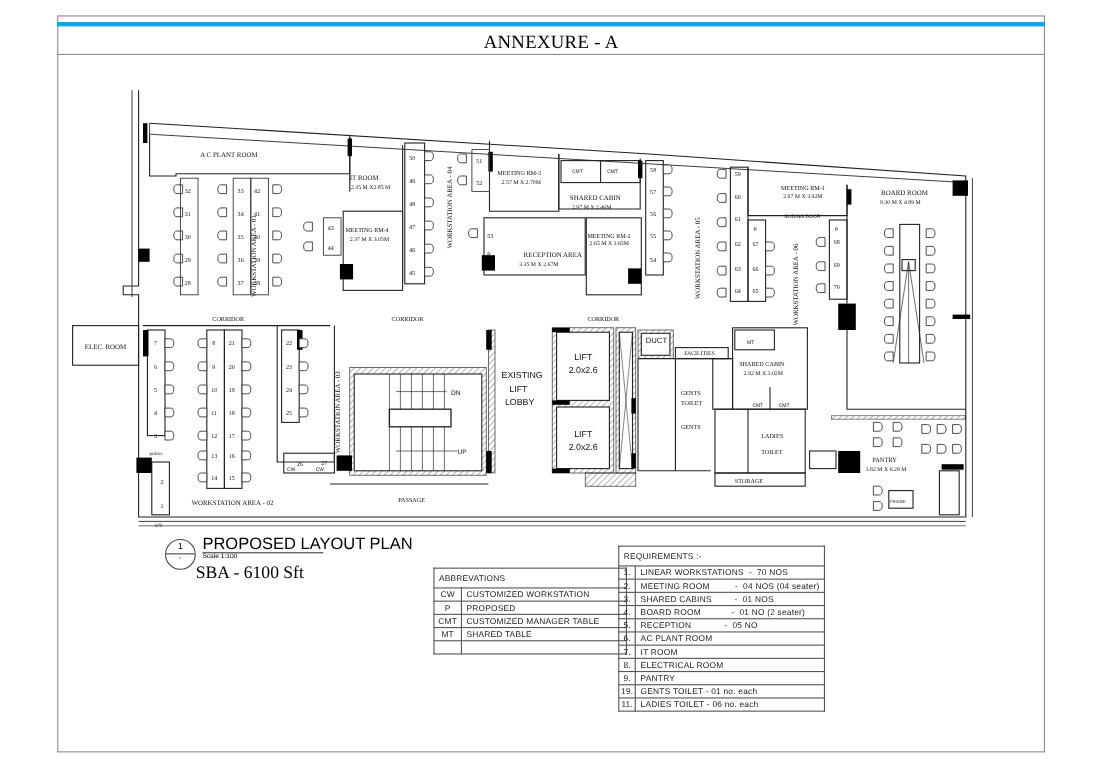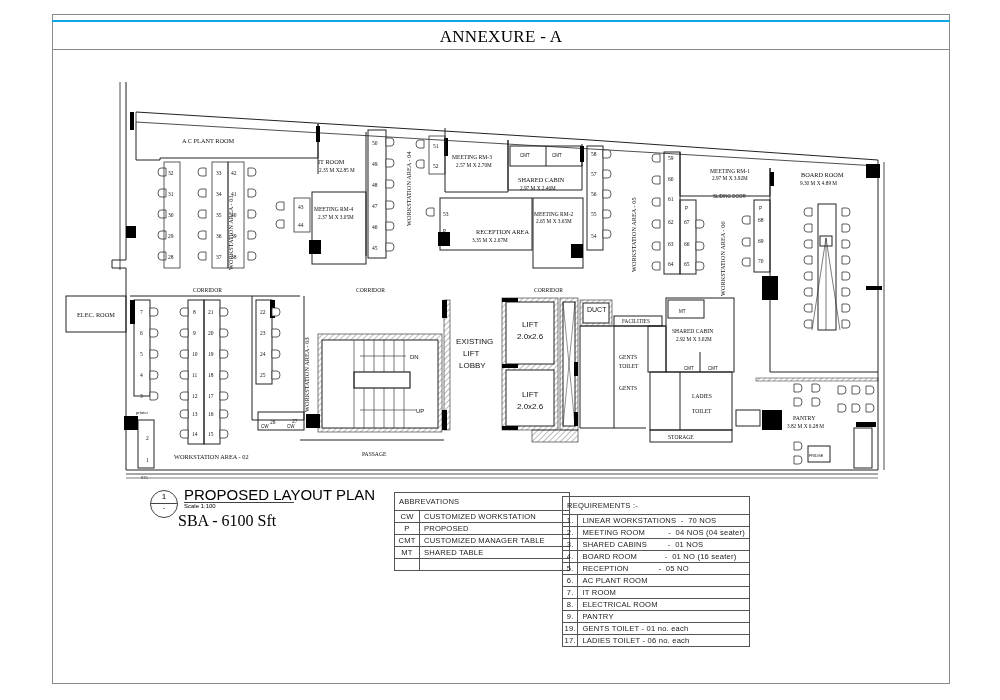--- a/index.html
+++ b/index.html
@@ -1,38 +1,38 @@
 <!DOCTYPE html>
 <html><head>
 <meta charset="utf-8">
 <style>
   html,body{margin:0;padding:0;background:#ffffff;}
   body{width:1000px;height:700px;position:relative;overflow:hidden;font-family:"Liberation Serif",serif;color:#000;}
   .sheet{position:absolute;left:0;top:0;width:1000px;height:700px;}
   .outer-frame{position:absolute;left:52px;top:14px;width:898px;height:670px;border:1px solid #8a8a8a;box-sizing:border-box;}
-  .title-bar{position:absolute;left:52px;top:20px;width:898px;height:30px;border-top:2px solid #0ea5e9;border-bottom:1px solid #8a8a8a;box-sizing:border-box;}
+  .title-bar{position:absolute;left:52px;top:20px;width:898px;height:30px;border-top:4px solid #0ea5e9;border-bottom:1px solid #8a8a8a;box-sizing:border-box;}
   .title-text{position:absolute;left:0;right:0;top:5px;text-align:center;font-family:"Liberation Serif",serif;font-size:17px;letter-spacing:0.3px;}
   svg.plan{position:absolute;left:0;top:0;}
   svg text{font-family:"Liberation Serif",serif;}
   .sans{font-family:"Liberation Sans",sans-serif;}
   
   .plan-title{position:absolute;left:150px;top:482px;width:240px;height:70px;}
   .plan-title .circle{position:absolute;left:0;top:8px;width:26px;height:26px;border:1px solid #444;border-radius:50%;}
   .plan-title .circle .line{position:absolute;left:0;right:0;top:12px;border-top:1px solid #444;}
   .plan-title .num{position:absolute;left:0;width:26px;top:1px;text-align:center;font-family:"Liberation Sans",sans-serif;font-size:8px;}
   .plan-title .num2{position:absolute;left:0;width:26px;top:13px;text-align:center;font-family:"Liberation Sans",sans-serif;font-size:7px;}
   .plan-title .name{position:absolute;left:34px;top:4px;font-family:"Liberation Sans",sans-serif;font-size:15px;white-space:nowrap;}
   .plan-title .uline{position:absolute;left:34px;top:20px;width:110px;border-top:1px solid #444;}
   .plan-title .scale{position:absolute;left:34px;top:21px;font-family:"Liberation Sans",sans-serif;font-size:6px;}
   .plan-title .sba{position:absolute;left:28px;top:30px;font-family:"Liberation Serif",serif;font-size:16px;white-space:nowrap;text-align:right;}
   table.grid{position:absolute;border-collapse:collapse;font-family:"Liberation Sans",sans-serif;font-size:7.6px;letter-spacing:0.2px;}
   table.grid td{border:1px solid #555;padding:0 4px;height:11px;line-height:11px;white-space:nowrap;color:#222;}
   table.grid td.k{text-align:center;width:24px;padding:0;}
   table.grid td.head{height:17px;}
-  .abbr{left:394px;top:492px;width:176px;}
+  .abbr{left:394px;top:516px;width:176px;}
   .req{left:562px;top:496px;width:188px;}
   .req td.k{width:26px;}
 </style>
 </head>
 <body>
 
 <div class="sheet">
   <div class="outer-frame"></div>
   <div class="title-bar">
     <div class="title-text">ANNEXURE - A</div>
@@ -488,21 +488,21 @@
     <tr>
           <td class="k">2.</td>
           <td style="white-space:pre">MEETING ROOM          -  04 NOS (04 seater)</td>
         </tr>
     <tr>
           <td class="k">3.</td>
           <td style="white-space:pre">SHARED CABINS         -  01 NOS</td>
         </tr>
     <tr>
           <td class="k">4.</td>
-          <td style="white-space:pre">BOARD ROOM            -  01 NO (16 seater)</td>
+          <td style="white-space:pre">BOARD ROOM            -  01 NO (2 seater)</td>
         </tr>
     <tr>
           <td class="k">5.</td>
           <td style="white-space:pre">RECEPTION             -  05 NO</td>
         </tr>
     <tr>
           <td class="k">6.</td>
           <td>AC PLANT ROOM</td>
         </tr>
     <tr>
@@ -515,18 +515,18 @@
         </tr>
     <tr>
           <td class="k">9.</td>
           <td>PANTRY</td>
         </tr>
     <tr>
           <td class="k">19.</td>
           <td>GENTS TOILET  -  01 no. each</td>
         </tr>
     <tr>
-          <td class="k">17.</td>
+          <td class="k">11.</td>
           <td>LADIES TOILET  -  06 no. each</td>
         </tr>
   </tbody>
     </table>
 </div>
 
 </body></html>

